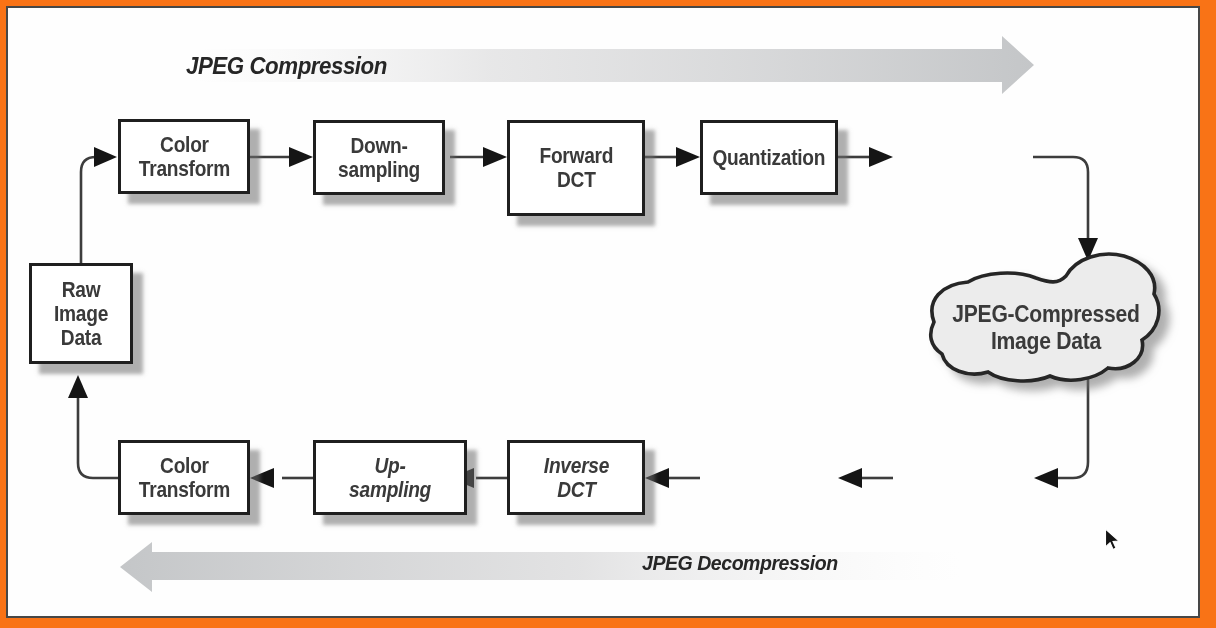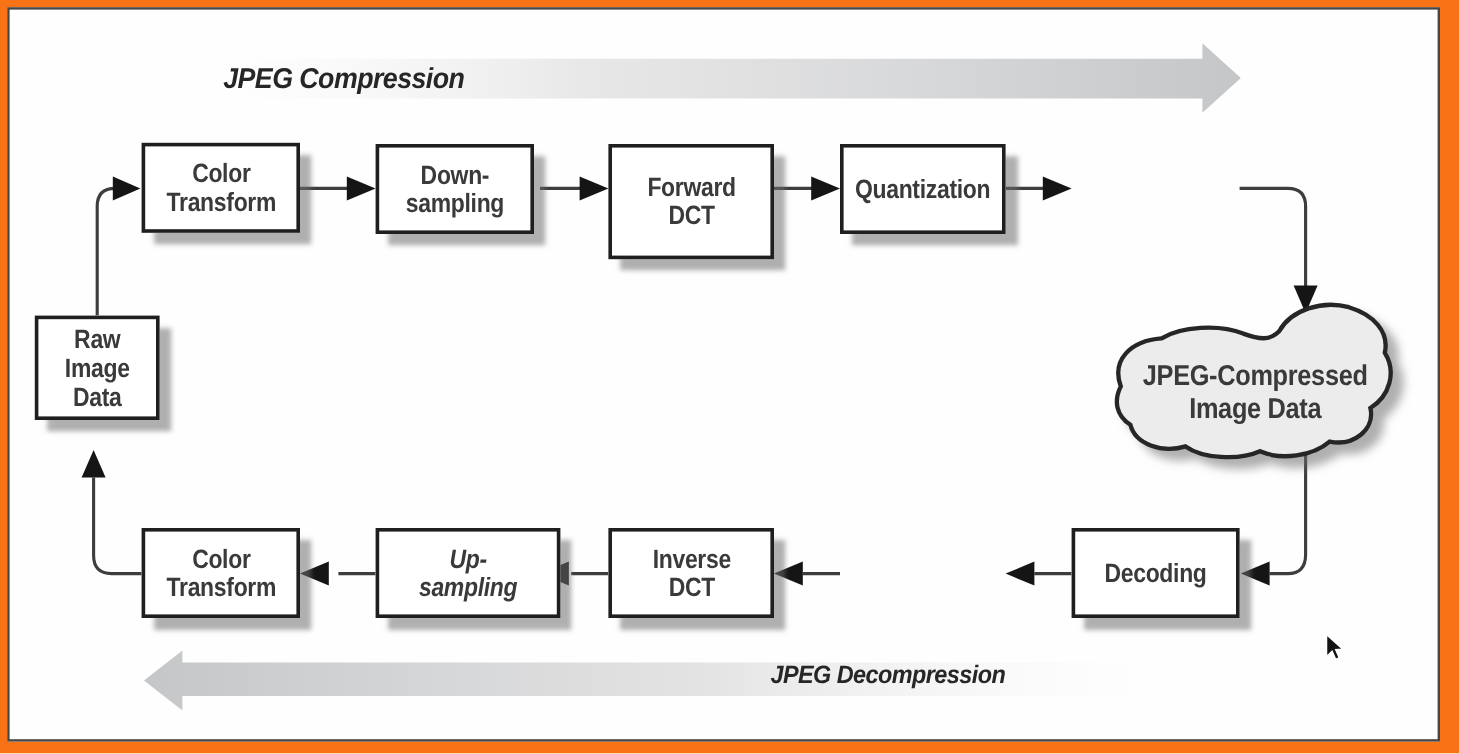--- a/index.html
+++ b/index.html
@@ -109,21 +109,21 @@
              C1164,310 1158,330 1142,340
              C1146,358 1128,372 1108,368
              C1094,380 1068,384 1050,376
              C1032,384 1002,382 988,372
              C968,378 946,370 942,354
              C930,346 928,334 934,322 Z" fill="#ececec" stroke="#262626" stroke-width="3.6" style="filter:drop-shadow(9px 8px 4px rgba(110,110,110,0.55));"></path>
   </svg>
   <div class="blob-label">JPEG-Compressed
 Image Data</div>
 
-  <div class="node" style="left:29px;top:263px;width:104px;height:87px;">
+  <div class="node" style="left:29px;top:263px;width:104px;height:101px;">
     <span class="lbl">Raw
 Image
 Data</span>
   </div>
 
   <div class="node" style="left:118px;top:119px;width:132px;height:75px;">
     <span class="lbl">Color
 Transform</span>
   </div>
   <div class="node" style="left:313px;top:120px;width:132px;height:75px;">
@@ -131,24 +131,21 @@
 sampling</span>
   </div>
   <div class="node" style="left:507px;top:120px;width:138px;height:96px;">
     <span class="lbl">Forward
 DCT</span>
   </div>
   <div class="node" style="left:700px;top:120px;width:138px;height:75px;">
     <span class="lbl">Quantization</span>
   </div>
 
-  <div class="node" style="left:893px;top:440px;width:140px;height:75px;">
-    <span class="lbl">Decoding</span>
-  </div>
-  <div class="node" style="left:507px;top:440px;width:138px;height:75px;">
+  <div class="node" style="left:507px;top:440px;width:138px;height:75px;font-style:italic;">
     <span class="lbl">Inverse
 DCT</span>
   </div>
   <div class="node" style="left:313px;top:440px;width:154px;height:75px;font-style:italic;">
     <span class="lbl">Up-
 sampling</span>
   </div>
   <div class="node" style="left:118px;top:440px;width:132px;height:75px;">
     <span class="lbl">Color
 Transform</span>

